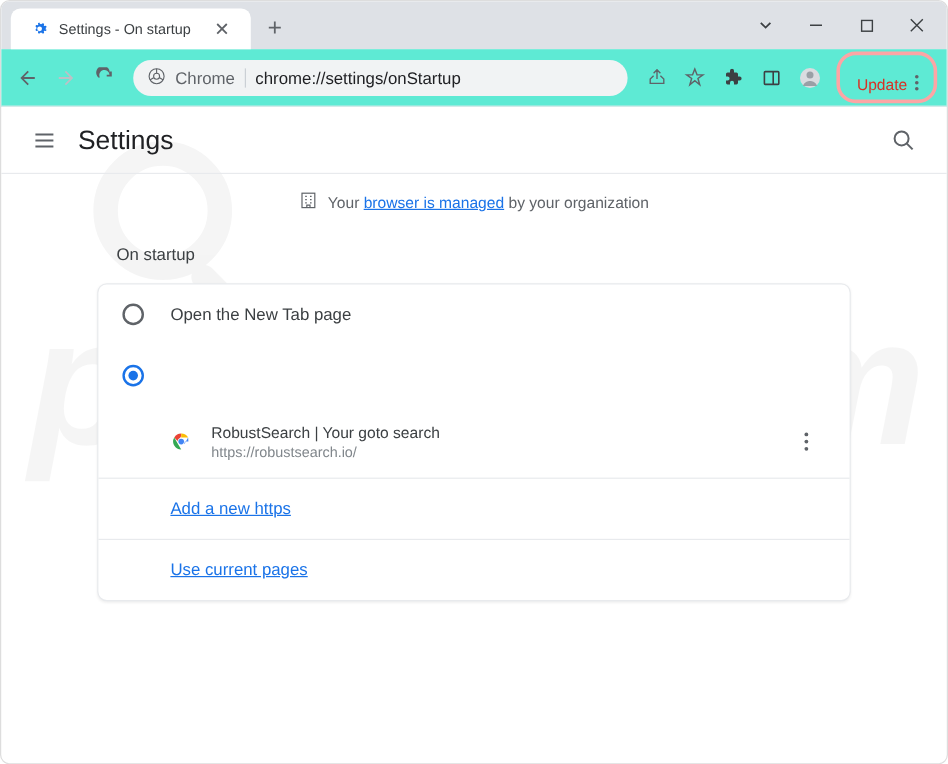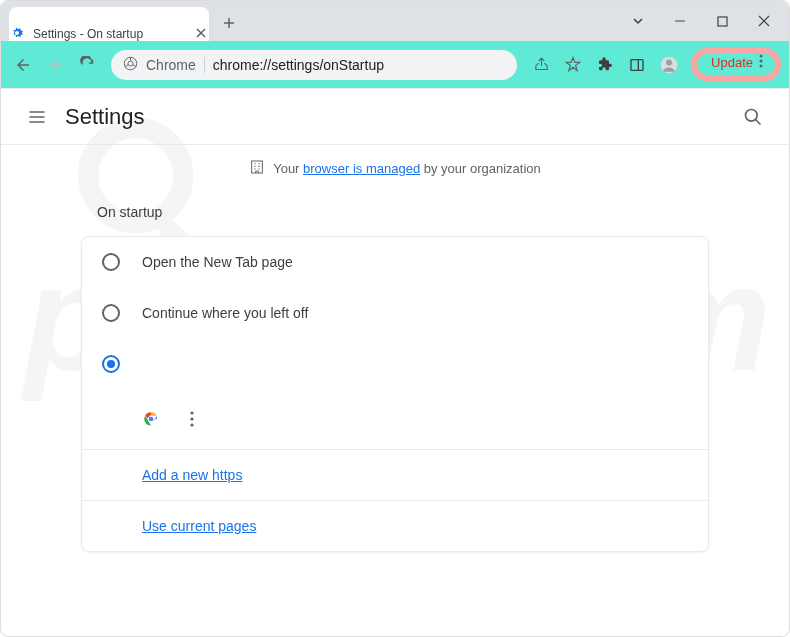--- a/index.html
+++ b/index.html
@@ -1,39 +1,39 @@
 <!DOCTYPE html>
 <html><head>
 <meta charset="utf-8">
 <style>
 * { margin: 0; padding: 0; box-sizing: border-box; font-family: 'Segoe UI', Arial, sans-serif; }
 body { width: 790px; height: 637px; background: #fff; overflow: hidden; position: relative; border-radius: 8px; border: 1px solid #ddd; }
 
 
 .titlebar { height: 40px; display: flex; align-items: stretch; background: #dee1e6; }
-.tab { background: #fff; border-radius: 8px 8px 0 0; display: flex; align-items: flex-end; padding: 0 0; margin: 6px 0 0 8px; height: 34px; min-width: 200px; gap: 8px; }
+.tab { background: #fff; border-radius: 8px 8px 0 0; display: flex; align-items: center; padding: 0 16px; margin: 6px 0 0 8px; height: 34px; min-width: 200px; gap: 8px; }
 .tab-favicon { width: 16px; height: 16px; display: flex; align-items: center; justify-content: center; }
 .tab-title { font-size: 12px; color: #3c4043; flex: 1; }
 .tab-close { width: 16px; height: 16px; display: flex; align-items: center; justify-content: center; color: #5f6368; cursor: pointer; border-radius: 50%; }
 .newtab { width: 28px; height: 28px; margin: 8px 0 0 6px; display: flex; align-items: center; justify-content: center; color: #5f6368; cursor: pointer; border-radius: 50%; }
 .titlebar-spacer { flex: 1; }
 .win-controls { display: flex; align-items: center; padding-right: 8px; gap: 8px; }
 .win-btn { width: 34px; height: 30px; display: flex; align-items: center; justify-content: center; color: #3c4043; cursor: pointer; }
 
 
 .toolbar { height: 48px; background: #5eead4; display: flex; align-items: center; padding: 0 8px; gap: 4px; border-bottom: 1px solid #e8eaed; }
 .nav-btn { width: 28px; height: 28px; display: flex; align-items: center; justify-content: center; color: #5f6368; border-radius: 50%; cursor: pointer; }
 .nav-btn.disabled { color: #bdc1c6; }
 .omnibox { flex: 1; height: 30px; background: #f1f3f4; border-radius: 15px; display: flex; align-items: center; padding: 0 12px; gap: 8px; margin: 0 6px; }
 .omnibox-icon { color: #5f6368; font-size: 13px; }
 .omnibox-prefix { color: #5f6368; font-size: 14px; }
 .omnibox-sep { width: 1px; height: 16px; background: #cbd0d5; }
 .omnibox-url { color: #202124; font-size: 14px; flex: 1; }
 .tb-icon { width: 28px; height: 28px; display: flex; align-items: center; justify-content: center; color: #5f6368; cursor: pointer; border-radius: 50%; }
-.update-btn { border: 6px solid #fca5a5; color: #d93025; font-size: 13px; padding: 0 12px 4px 14px; border-radius: 16px; display: flex; align-items: center; gap: 6px; cursor: pointer; margin-left: 4px; }
+.update-btn { border: 3px solid #fca5a5; color: #d93025; font-size: 13px; padding: 16px 12px 4px 14px; border-radius: 16px; display: flex; align-items: center; gap: 6px; cursor: pointer; margin-left: 4px; }
 .update-btn .dots { color: #5f6368; }
 
 
 .settings-header { height: 56px; display: flex; align-items: center; padding: 0 16px; border-bottom: 1px solid #e8eaed; }
 .menu-btn { width: 40px; height: 40px; display: flex; align-items: center; justify-content: center; cursor: pointer; color: #5f6368; }
 .settings-title { font-size: 22px; color: #202124; margin-left: 8px; flex: 1; }
 .search-btn { width: 40px; height: 40px; display: flex; align-items: center; justify-content: center; cursor: pointer; color: #5f6368; }
 
 
 .managed { display: flex; justify-content: center; align-items: center; padding: 14px 0; font-size: 13px; color: #5f6368; gap: 8px; }
@@ -213,38 +213,38 @@
 </div>
 
 <div class="content">
   <div class="section-title">On startup</div>
   <div class="card">
     <div class="radio-row">
       <div class="radio"></div>
       <div class="radio-label">Open the New Tab page</div>
     </div>
     <div class="radio-row">
-      <div class="radio"></div>
-      <div class="radio-label">Continue where you left off</div>
-    </div>
-    <div class="radio-row">
       <div class="radio selected"></div>
     </div>
     <div class="page-item">
       <div class="page-favicon">
         <svg width="16" height="16" viewBox="0 0 24 24">
               <circle cx="12" cy="12" r="10" fill="#fff"></circle>
               <path d="M12 2a10 10 0 00-8.7 5L8 12l4-7z" fill="#EA4335"></path>
               <path d="M12 2a10 10 0 018.7 5H12z" fill="#FBBC05"></path>
               <path d="M20.7 7L16 15l-4-3h9z" fill="#4285F4"></path>
               <path d="M3.3 7L8 15l4 7A10 10 0 013.3 7z" fill="#34A853"></path>
               <circle cx="12" cy="12" r="4.5" fill="#fff"></circle>
               <circle cx="12" cy="12" r="3.5" fill="#4285F4"></circle>
             </svg>
       </div>
+      <div class="page-text">
+        <div class="page-title">RobustSearch | Your goto search</div>
+        <div class="page-url">https://robustsearch.io/</div>
+      </div>
       <div class="page-menu">
             <svg width="4" height="16" viewBox="0 0 4 16">
               <circle cx="2" cy="2" r="1.6" fill="#5f6368"></circle>
               <circle cx="2" cy="8" r="1.6" fill="#5f6368"></circle>
               <circle cx="2" cy="14" r="1.6" fill="#5f6368"></circle>
             </svg>
           </div>
     </div>
     <div class="link-row">
       <a>Add a new https</a>

